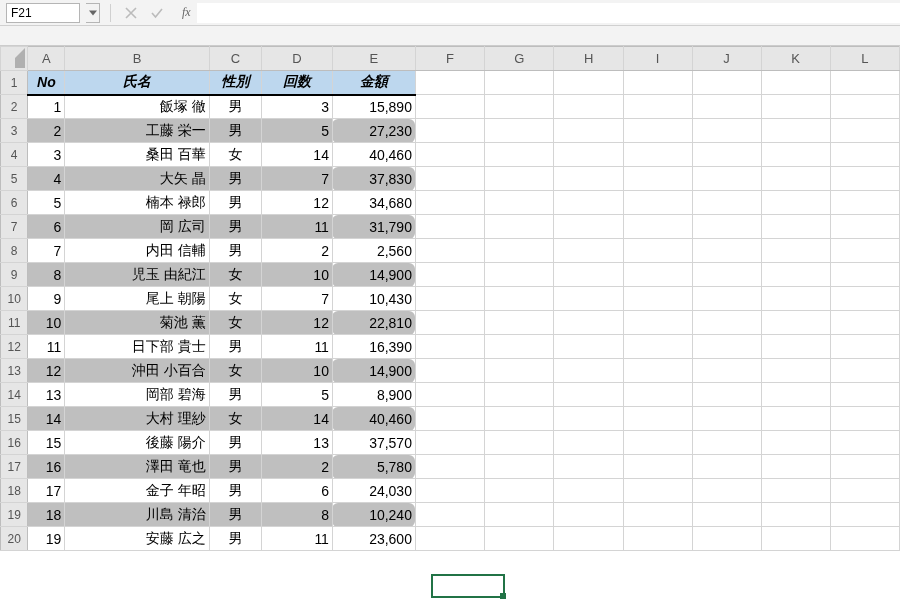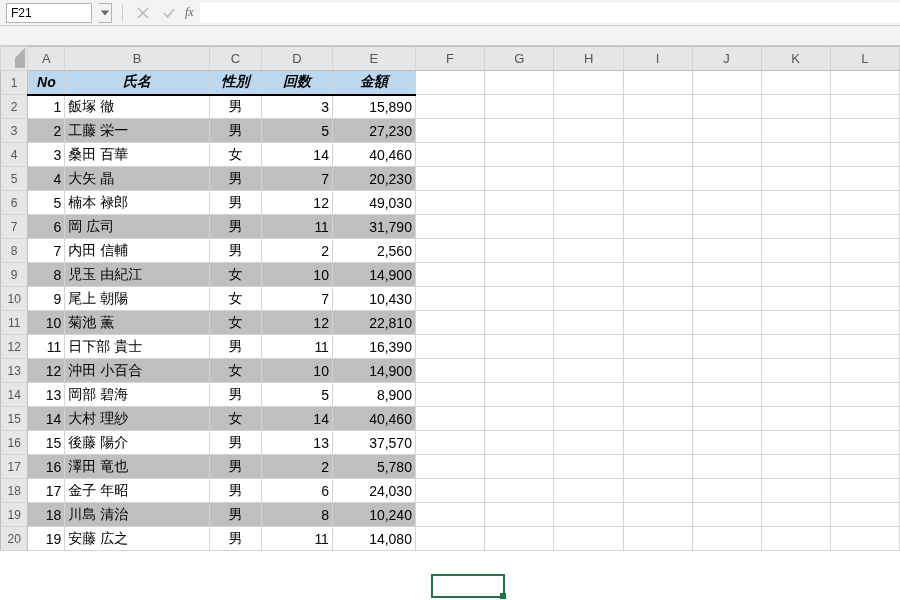--- a/index.html
+++ b/index.html
@@ -16,21 +16,21 @@
   .formula-bar {
     display: flex;
     align-items: center;
     height: 26px;
     background: #f3f3f3;
     border-bottom: 1px solid #d0d0d0;
     padding-left: 6px;
     gap: 6px;
   }
   .name-box {
-    width: 86px;
+    width: 74px;
     height: 20px;
     background: #fff;
     border: 1px solid #b5b5b5;
     padding: 0 4px;
     font-size: 12px;
     display: flex;
     align-items: center;
   }
   .name-box-chevron {
     width: 14px;
@@ -50,20 +50,21 @@
     width: 20px; height: 20px;
     display: flex; align-items: center; justify-content: center;
     color: #999;
   }
   .fb-btn svg { width: 12px; height: 12px; }
   .fx-label {
     font-style: italic;
     font-size: 12px;
     color: #666;
     font-family: "Times New Roman", serif;
+    margin-left: 9px;
   }
   .formula-input {
     flex: 1;
     height: 20px;
     background: #fff;
   }
   .toolbar-gap {
     height: 20px;
     background: #f3f3f3;
     border-bottom: 1px solid #ccc;
@@ -124,24 +125,24 @@
 
   
   .hdr-cell {
     background: #bdd7ee;
     border-bottom: 2px solid #000 !important;
     font-weight: bold;
     text-align: center;
     font-style: italic;
   }
   .cell-no { text-align: right; padding-right: 6px; }
-  .cell-name { text-align: left; padding-left: 4px; }
+  .cell-name { text-align: right; padding-left: 4px; }
   .cell-gender { text-align: center; }
   .cell-count { text-align: right; padding-right: 6px; }
-  .cell-amount { text-align: right; padding-right: 6px; }
+  .cell-amount { text-align: right; padding-right: 6px; border-radius: 6px; }
   .striped { background: #bfbfbf; }
 
   
   col.c-row { width: 28px; }
   col.c-A { width: 38px; }
   col.c-B { width: 150px; }
   col.c-C { width: 54px; }
   col.c-D { width: 74px; }
   col.c-E { width: 86px; }
   col.c-rest { width: 74px; }
@@ -284,36 +285,36 @@
           <td></td>
           <td></td>
           <td></td>
         </tr>
         <tr>
           <th class="row-head">5</th>
           <td class="cell-no striped">4</td>
           <td class="cell-name striped">大矢 晶</td>
           <td class="cell-gender striped">男</td>
           <td class="cell-count striped">7</td>
-          <td class="cell-amount striped">20,230</td>
+          <td class="cell-amount striped">37,830</td>
           <td></td>
           <td></td>
           <td></td>
           <td></td>
           <td></td>
           <td></td>
           <td></td>
         </tr>
         <tr>
           <th class="row-head">6</th>
           <td class="cell-no">5</td>
           <td class="cell-name">楠本 禄郎</td>
           <td class="cell-gender">男</td>
           <td class="cell-count">12</td>
-          <td class="cell-amount">49,030</td>
+          <td class="cell-amount">34,680</td>
           <td></td>
           <td></td>
           <td></td>
           <td></td>
           <td></td>
           <td></td>
           <td></td>
         </tr>
         <tr>
           <th class="row-head">7</th>
@@ -509,21 +510,21 @@
           <td></td>
           <td></td>
           <td></td>
         </tr>
         <tr>
           <th class="row-head">20</th>
           <td class="cell-no">19</td>
           <td class="cell-name">安藤 広之</td>
           <td class="cell-gender">男</td>
           <td class="cell-count">11</td>
-          <td class="cell-amount">14,080</td>
+          <td class="cell-amount">23,600</td>
           <td></td>
           <td></td>
           <td></td>
           <td></td>
           <td></td>
           <td></td>
           <td></td>
         </tr>
       </tbody>
   </table>

